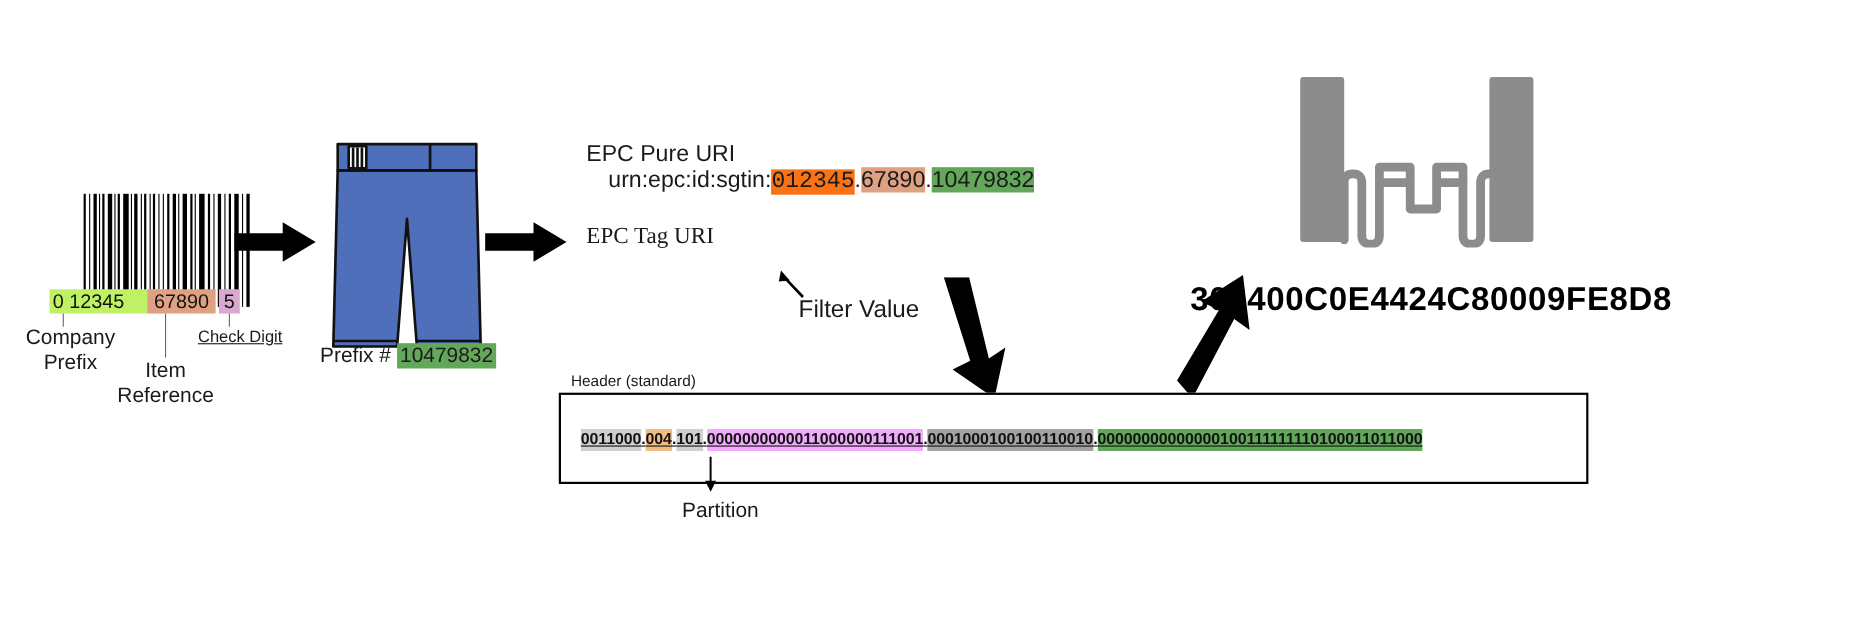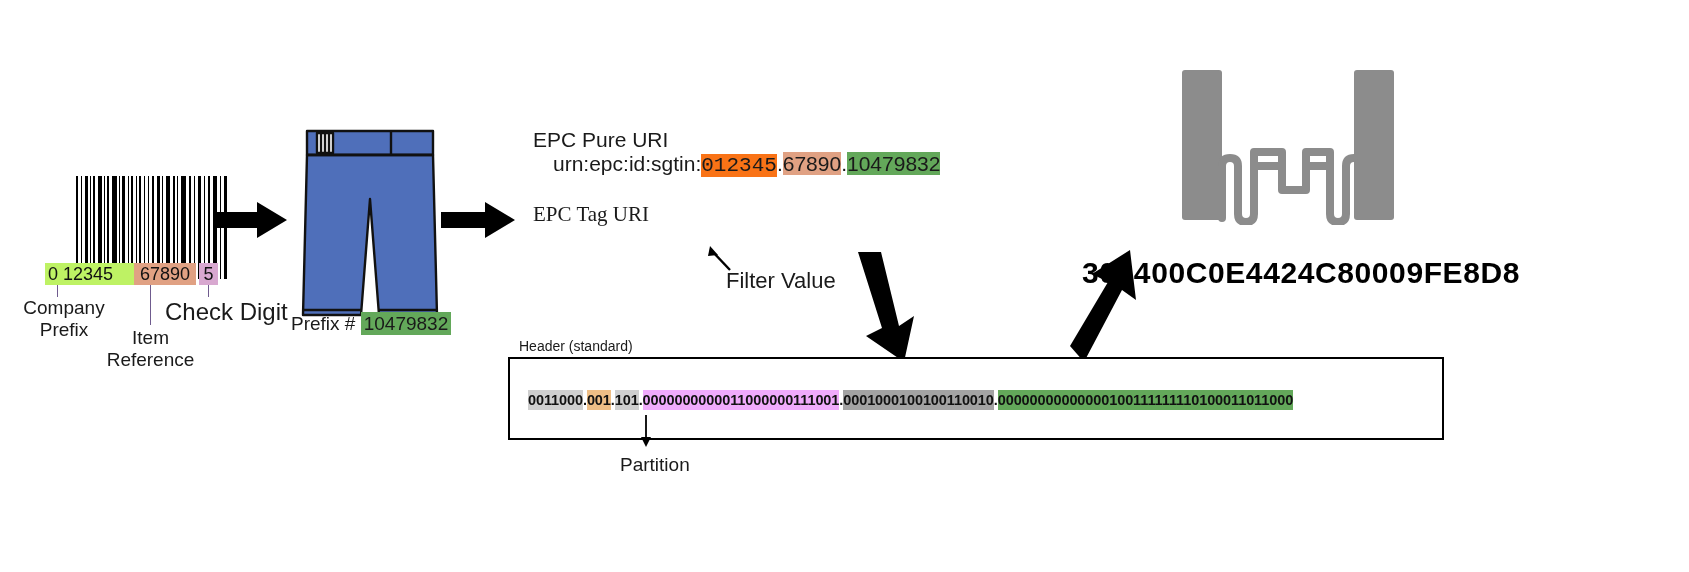--- a/index.html
+++ b/index.html
@@ -68,21 +68,21 @@
   }
   #lbl-company {
     left: 17px; top: 297px; width: 94px;
     text-align: center; font-size: 19px;
   }
   #lbl-item {
     left: 103px; top: 327px; width: 95px;
     text-align: center; font-size: 19px;
   }
   #lbl-check {
-    left: 165px; top: 298px; font-size: 24px;
+    left: 180px; top: 298px; font-size: 15px; text-decoration: underline;
   }
   .leader {
     position: absolute;
     width: 1px;
     background: #6f5b8e;
   }
   #leader-company { left: 57px; top: 285px; height: 12px; }
   #leader-item    { left: 150px; top: 285px; height: 40px; }
   #leader-check   { left: 208px; top: 285px; height: 12px; }
 
@@ -125,21 +125,21 @@
   #binary-line {
     position: absolute;
     left: 528px; top: 392px;
     font-family: "Liberation Sans", sans-serif;
     font-size: 14.5px;
     letter-spacing: -0.1px;
     white-space: nowrap;
     font-weight: 700;
     color: #111;
   }
-  #binary-line span { padding: 2px 0px; }
+  #binary-line span { padding: 2px 0px; text-decoration: underline; }
 
   #header-label { left: 519px; top: 338px; font-size: 14px; }
   #header-arrow { left: 566px; top: 358px; width: 22px; height: 24px; }
   #partition-label { left: 620px; top: 454px; font-size: 19px; }
   #partition-arrow { left: 637px; top: 415px; width: 18px; height: 32px; }
 
   
   #rfid-tag { left: 1178px; top: 70px; width: 220px; height: 155px; }
   #hex-value {
     left: 1082px; top: 240px;
@@ -268,21 +268,21 @@
   </svg>
 
   <div class="abs lbl" id="header-label">Header (standard)</div>
   <svg class="abs" id="header-arrow" viewBox="0 0 22 24">
     <path d="M18 23 L7 7" stroke="#000" stroke-width="1.8" fill="none"></path>
     <polygon points="5,1 12,10 3,11" fill="#000000"></polygon>
   </svg>
 
   <div class="abs" id="binary-box"></div>
 
-  <div id="binary-line"><span class="hl-grey">0011000</span><span>.</span><span class="hl-tan">001</span><span>.</span><span class="hl-grey">101</span><span>.</span><span class="hl-lblue">0000000000011000000111001</span><span>.</span><span class="hl-brown">0001000100100110010</span><span>.</span><span class="hl-green">00000000000000100111111110100011011000</span></div>
+  <div id="binary-line"><span class="hl-grey">0011000</span><span>.</span><span class="hl-tan">004</span><span>.</span><span class="hl-grey">101</span><span>.</span><span class="hl-lblue">0000000000011000000111001</span><span>.</span><span class="hl-brown">0001000100100110010</span><span>.</span><span class="hl-green">00000000000000100111111110100011011000</span></div>
 
   <svg class="abs" id="partition-arrow" viewBox="0 0 18 32">
     <path d="M9 0 L9 24" stroke="#000" stroke-width="1.8" fill="none"></path>
     <polygon points="4,22 14,22 9,32" fill="#000000"></polygon>
   </svg>
   <div class="abs lbl" id="partition-label">Partition</div>
 
   <svg class="abs" id="rfid-tag" viewBox="0 0 220 155">
     <g fill="#8c8c8c">
       <rect x="4" y="0" width="40" height="150" rx="3"></rect>

